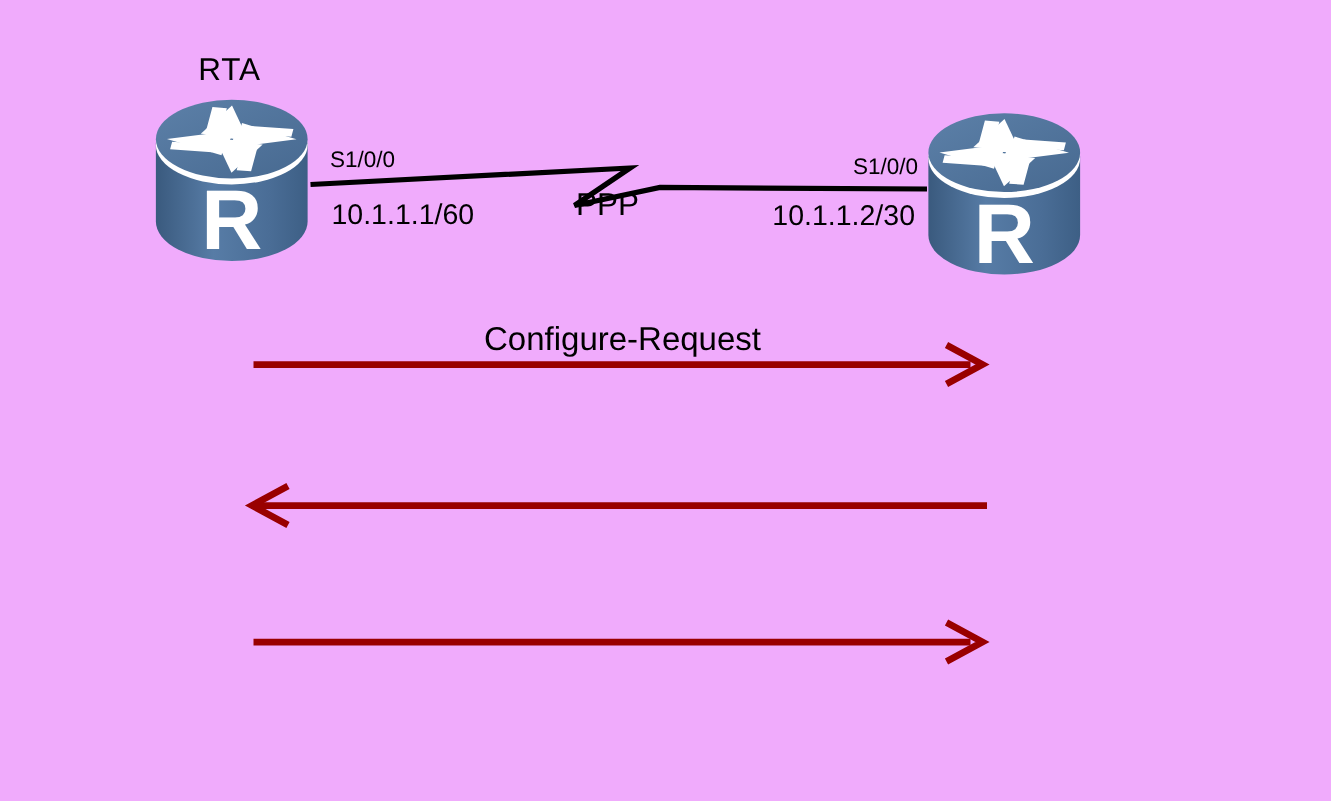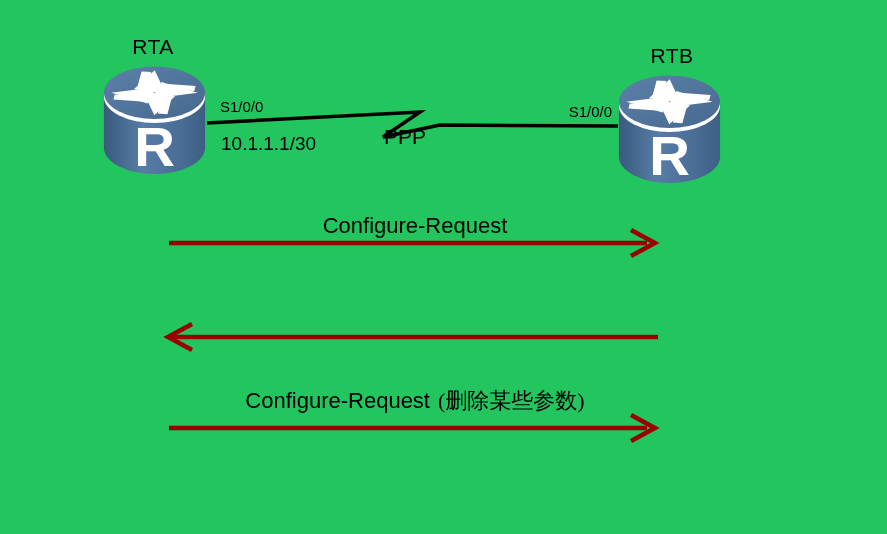--- a/index.html
+++ b/index.html
@@ -1,17 +1,17 @@
 <!DOCTYPE html>
 <html><head>
 <meta charset="utf-8">
 <style>
   html,body{margin:0;padding:0;background:#ffffff;}
   .canvas{
-    position:relative;width:887px;height:534px;background:#22c55e;overflow:hidden;
+    position:relative;width:887px;height:534px;background:#f0abfc;overflow:hidden;
     font-family:"Liberation Sans","DejaVu Sans",sans-serif;color:#000000;
   }
   .abs{position:absolute;}
   .dev-label{font-size:21px;text-align:center;width:100px;letter-spacing:0.5px;}
   .if-label{font-size:15px;}
   .ip-label{font-size:19px;}
   .ppp-label{font-size:21px;}
   .ta-right{text-align:right;}
   .msg-label{
     left:165px;width:500px;text-align:center;font-size:22px;white-space:nowrap;margin-top:12px;
@@ -64,48 +64,45 @@
       </g>
     </defs>
   </svg>
 
   <div class="abs dev-label" style="left:103px;top:35px;">RTA</div>
   <svg class="abs" style="left:101px;top:66px;" width="107" height="109" viewBox="0 0 110 112">
     <use href="#routerShape"></use>
     <text x="55" y="103" font-size="58" font-weight="bold" fill="#ffffff" text-anchor="middle" font-family="Liberation Sans, DejaVu Sans, sans-serif">R</text>
   </svg>
   <div class="abs if-label" style="left:220px;top:98px;">S1/0/0</div>
-  <div class="abs ip-label" style="left:221px;top:133px;">10.1.1.1/30</div>
+  <div class="abs ip-label" style="left:221px;top:133px;">10.1.1.1/60</div>
 
-  <div class="abs dev-label" style="left:622px;top:44px;">RTB</div>
   <svg class="abs" style="left:616px;top:75px;" width="107" height="109" viewBox="0 0 110 112">
     <use href="#routerShape"></use>
     <text x="55" y="103" font-size="58" font-weight="bold" fill="#ffffff" text-anchor="middle" font-family="Liberation Sans, DejaVu Sans, sans-serif">R</text>
   </svg>
   <div class="abs if-label ta-right" style="left:520px;top:103px;width:92px;">S1/0/0</div>
+  <div class="abs ip-label ta-right" style="left:500px;top:134px;width:110px;">10.1.1.2/30</div>
 
   <div class="abs ppp-label" style="left:384px;top:85px;margin-top:40px;">PPP</div>
   <svg class="abs" style="left:200px;top:103px;" width="425" height="50" viewBox="0 0 425 50">
     <path d="M7,20 L220,9 L183,34 L240,22 L418,23" fill="none" stroke="#000000" stroke-width="3.5" stroke-linejoin="miter"></path>
   </svg>
 
   <div class="abs msg-label" style="top:201px;">
     <span>Configure-Request</span>
   </div>
   <svg class="abs" style="left:165px;top:227px;" width="500" height="32" viewBox="0 0 500 32">
     <line x1="4" y1="16" x2="482" y2="16" stroke="#990000" stroke-width="4.5"></line>
     <polyline points="466,3 490,16 466,29" fill="none" stroke="#990000" stroke-width="4.5"></polyline>
   </svg>
 
   <svg class="abs" style="left:160px;top:321px;" width="500" height="32" viewBox="0 0 500 32">
     <line x1="12" y1="16" x2="498" y2="16" stroke="#990000" stroke-width="4.5"></line>
     <polyline points="32,3 8,16 32,29" fill="none" stroke="#990000" stroke-width="4.5"></polyline>
   </svg>
 
-  <div class="abs msg-label" style="top:374px;">
-    <span>Configure-Request</span><span class="msg-note">(删除某些参数)</span>
-  </div>
   <svg class="abs" style="left:165px;top:412px;" width="500" height="32" viewBox="0 0 500 32">
     <line x1="4" y1="16" x2="482" y2="16" stroke="#990000" stroke-width="4.5"></line>
     <polyline points="466,3 490,16 466,29" fill="none" stroke="#990000" stroke-width="4.5"></polyline>
   </svg>
 
 </div>
 
 </body></html>

